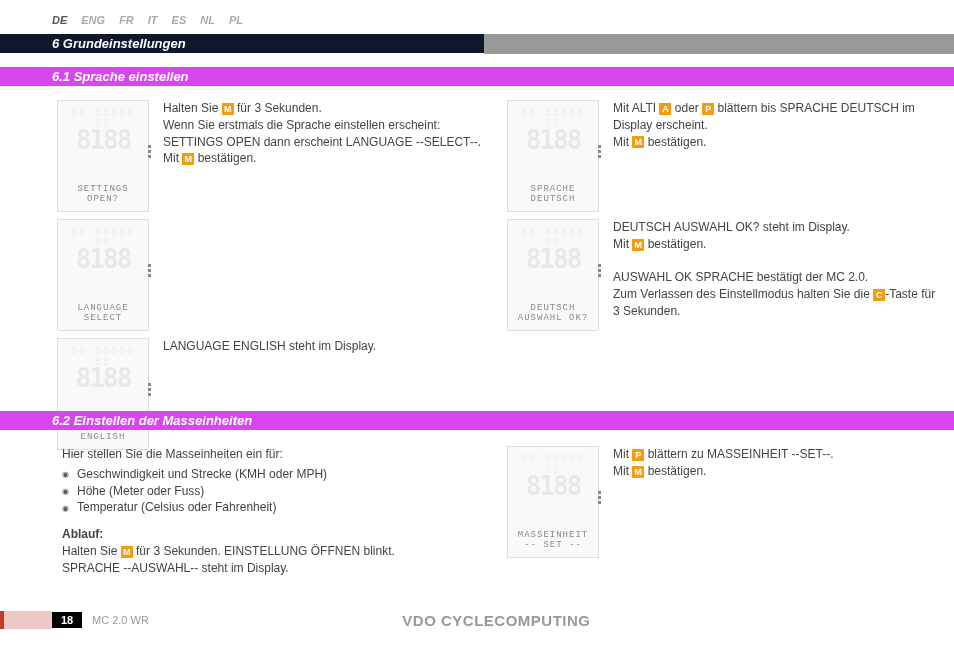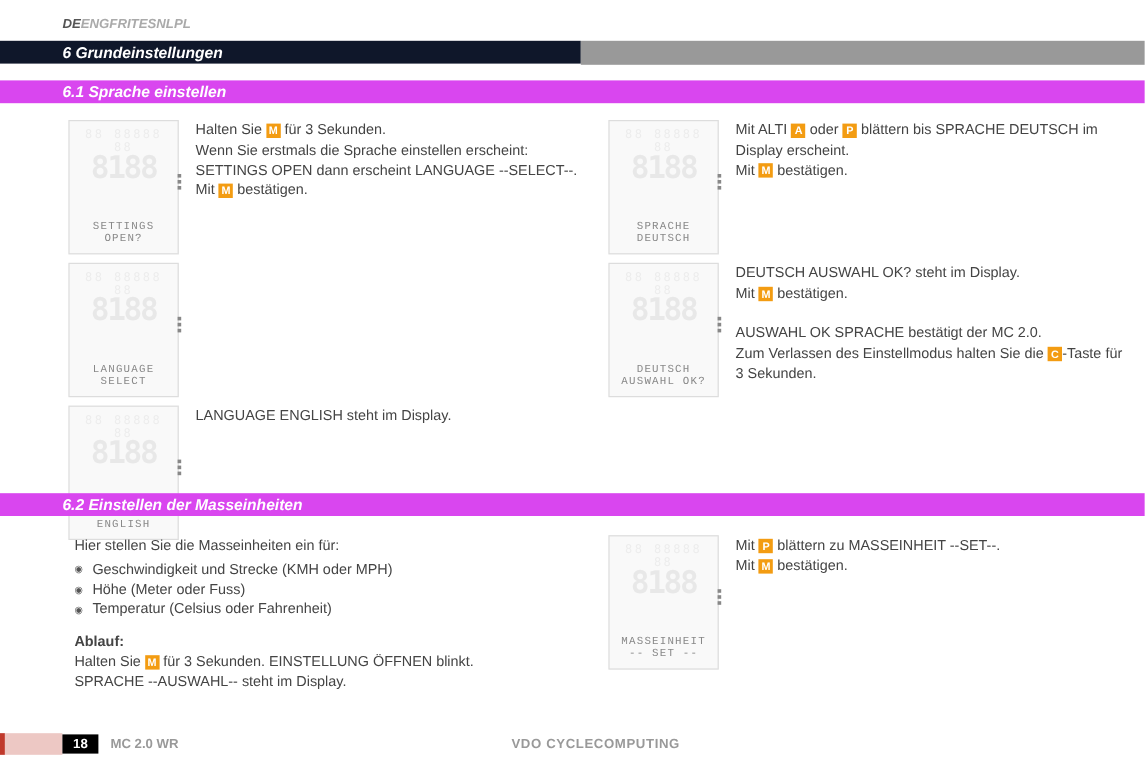--- a/index.html
+++ b/index.html
@@ -1,17 +1,17 @@
 <!DOCTYPE html>
 <html><head>
 <meta charset="utf-8">
 <style>
   * { margin: 0; padding: 0; box-sizing: border-box; }
   body { font-family: Arial, Helvetica, sans-serif; font-size: 12px; color: #333; width: 954px; height: 645px; background: #fff; position: relative; }
-  .lang-bar { position: absolute; top: 14px; left: 52px; display: flex; font-size: 11px; font-weight: bold; font-style: italic; color: #aaa; }
+  .lang-bar { position: absolute; top: 14px; left: 52px; display: flex; gap: 14px; font-size: 11px; font-weight: bold; font-style: italic; color: #aaa; }
   .lang-bar .active { color: #555; }
   .heading { background: #0f172a; color: #fff; font-weight: bold; font-style: italic; font-size: 13px; padding: 2px 0 2px 52px; margin-top: 0; }
   .sub-heading { background: #d946ef; color: #fff; font-weight: bold; font-style: italic; font-size: 13px; padding: 2px 0 2px 52px; }
   .section-6 { position: absolute; top: 34px; left: 0; right: 0; }
   .section-61 { position: absolute; top: 67px; left: 0; right: 0; }
   .bar61 { width: 100%; }
   .section-62 { position: absolute; top: 411px; left: 0; right: 0; }
   .stripe { position: absolute; right: 0; width: 470px; height: 20px; background: #999; }
   .stripe-1 { top: 34px; }
   .columns { display: flex; }
@@ -31,22 +31,22 @@
   .btn-a { background: #f39c12; }
   .btn-p { background: #f39c12; }
   .btn-c { background: #f39c12; }
   .content-61 { position: absolute; top: 100px; left: 0; right: 0; }
   .content-62 { position: absolute; top: 446px; left: 0; right: 0; }
   ul.bullets { list-style: none; margin: 3px 0 10px 0; }
   ul.bullets li::before { content: "◉"; font-size: 8px; margin-right: 8px; vertical-align: middle; color: #555; }
   .bold { font-weight: bold; }
   .footer { position: absolute; bottom: 16px; left: 0; right: 0; height: 18px; display: flex; align-items: center; }
   .footer-page { background: #000000; color: #fff; font-weight: bold; font-size: 11px; width: 30px; text-align: center; padding: 2px 0; margin-left: 52px; }
-  .footer-model { color: #999; font-weight: bold; font-size: 11px; padding: 2px 10px; }
-  .footer-center { flex: 1; text-align: center; color: #999; font-weight: bold; font-size: 11px; letter-spacing: 0.5px; }
+  .footer-model { color: #999; font-weight: normal; font-size: 11px; padding: 2px 10px; }
+  .footer-center { flex: 1; text-align: center; color: #999; font-weight: bold; font-size: 15px; letter-spacing: 0.5px; }
   .footer-red-stripe { position: absolute; bottom: 16px; left: 0; width: 52px; height: 18px; background: #c0392b47; border-left: 4px solid #c0392b; }
 </style>
 </head>
 <body>
 
 <div class="lang-bar">
   <span class="active">DE</span>
   <span>ENG</span>
   <span>FR</span>
   <span>IT</span>

